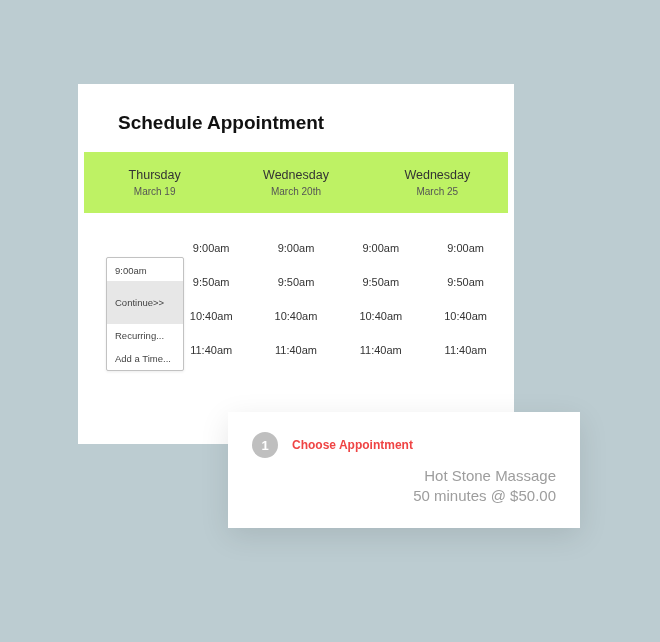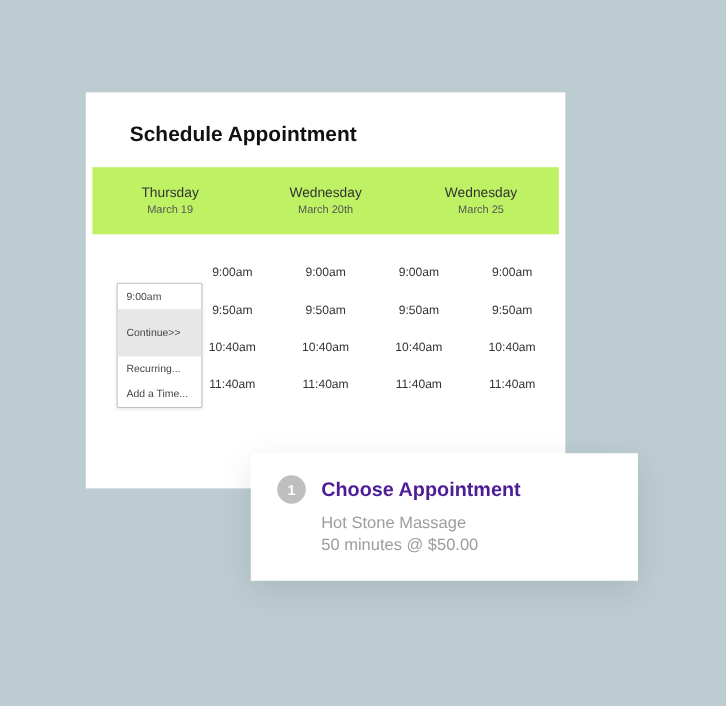--- a/index.html
+++ b/index.html
@@ -111,30 +111,31 @@
     border-radius: 50%;
     background: #bfbfbf;
     color: #fff;
     font-size: 13px;
     font-weight: 600;
     display: flex;
     align-items: center;
     justify-content: center;
   }
   .appt-title {
-    font-size: 18px;
+    font-size: 12px;
     font-weight: 600;
-    color: #4c1d95;
+    color: #ef4444;
   }
   .appt-sub {
     margin-left: 40px;
     margin-top: 8px;
     color: #9d9d9d;
     font-size: 15px;
     line-height: 1.35;
+    text-align: right;
   }
 </style>
 </head>
 <body>
 
 <div class="card schedule-card">
   <div class="schedule-title">Schedule Appointment</div>
 
   <div class="days-header">
     <div class="day-col">

